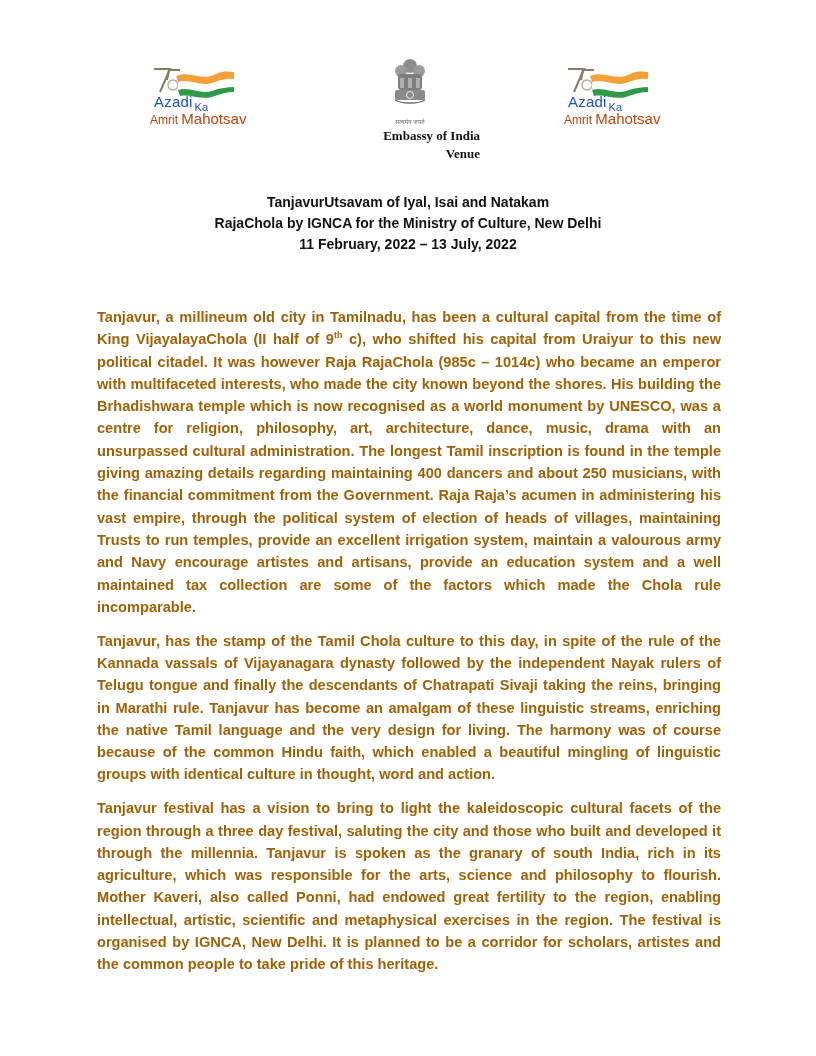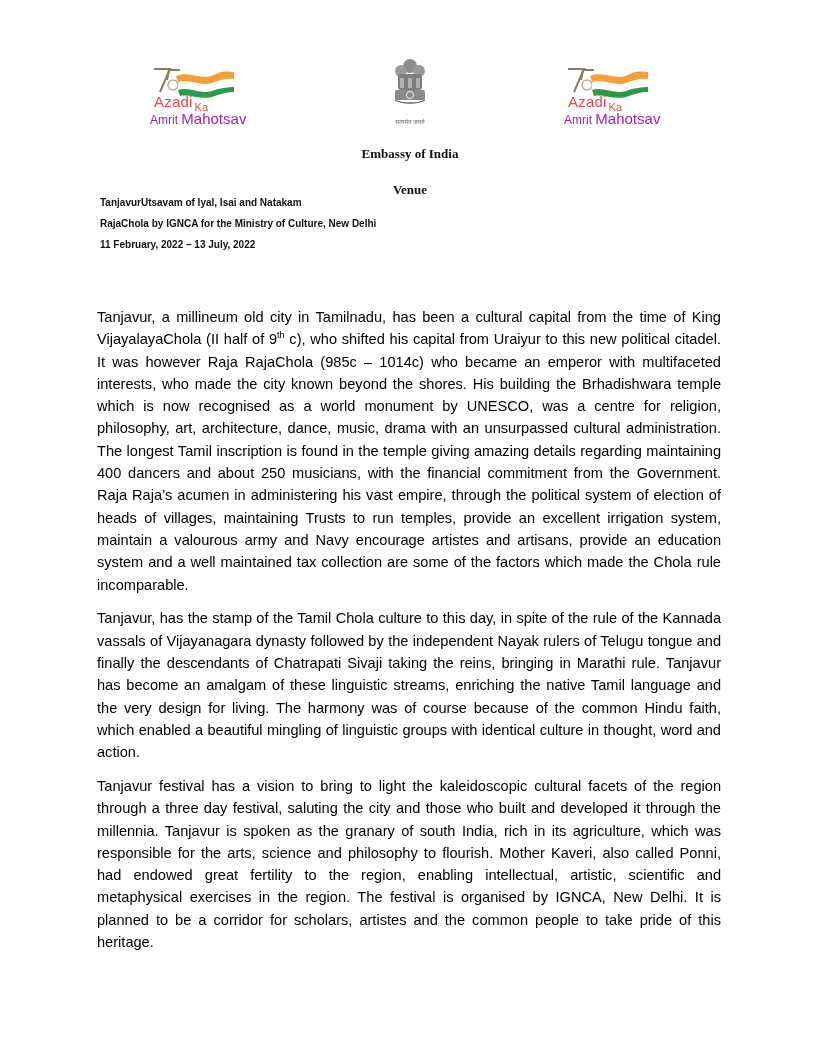--- a/index.html
+++ b/index.html
@@ -4,33 +4,33 @@
 <style>
   html, body { margin: 0; padding: 0; background: #ffffff; }
   body { width: 816px; height: 1056px; position: relative; overflow: hidden; font-family: "Liberation Sans", sans-serif; color: #1a1a1a; }
   .page { position: absolute; left: 0; top: 0; width: 816px; height: 1056px; background: #fff; }
 
   
   .akam { position: absolute; width: 110px; height: 70px; }
   .akam.left { left: 150px; top: 66px; }
   .akam.right { left: 564px; top: 66px; }
   .akam svg { position: absolute; left: 0; top: 0; }
-  .akam .t1 { position: absolute; left: 4px; top: 27px; font-size: 15px; color: #ef4444; letter-spacing: 0.2px; }
+  .akam .t1 { position: absolute; left: 4px; top: 27px; font-size: 15px; color: #1d4ed8; letter-spacing: 0.2px; }
   .akam .t1 .ka { font-size: 11px; margin-left: 2px; position: relative; top: 4px; }
-  .akam .t2 { position: absolute; left: 0px; top: 44px; font-size: 12px; color: #a21caf; white-space: nowrap; }
+  .akam .t2 { position: absolute; left: 0px; top: 44px; font-size: 12px; color: #c2410c; white-space: nowrap; }
   .akam .t2 .big { font-size: 15px; }
 
   .emblem-block { position: absolute; left: 340px; top: 56px; width: 140px; text-align: center; }
   .emblem { width: 42px; height: 56px; margin: 0 auto; }
   .motto { font-family: "DejaVu Serif", serif; font-size: 6px; color: #666; margin-top: 2px; height: 8px; }
-  .embassy { font-family: "Liberation Serif", serif; font-weight: bold; font-size: 13px; margin-top: 20px; color: #111; line-height: 16px; }
+  .embassy { font-family: "Liberation Serif", serif; font-weight: bold; font-size: 13px; margin-top: 2px; color: #111; line-height: 16px; text-align: right; }
 
-  .heading { position: absolute; left: 100px; width: 616px; top: 192px; text-align: left; font-weight: bold; font-size: 10px; line-height: 21px; color: #111; }
+  .heading { position: absolute; left: 100px; width: 616px; top: 192px; text-align: center; font-weight: bold; font-size: 14px; line-height: 21px; color: #111; }
 
-  .body { position: absolute; left: 97px; width: 624px; top: 306px; font-size: 14.6px; line-height: 22.3px; text-align: justify; color: #000000; }
+  .body { position: absolute; left: 97px; width: 624px; top: 306px; font-size: 14.6px; line-height: 22.3px; text-align: justify; color: #a16207; font-weight: bold; }
   .body p { margin: 0 0 11.5px 0; }
   sup { font-size: 9px; line-height: 0; }
 </style>
 </head>
 <body>
 
 <div class="page">
 
   <div class="akam left">
     <svg width="110" height="34" viewBox="0 0 110 34">

